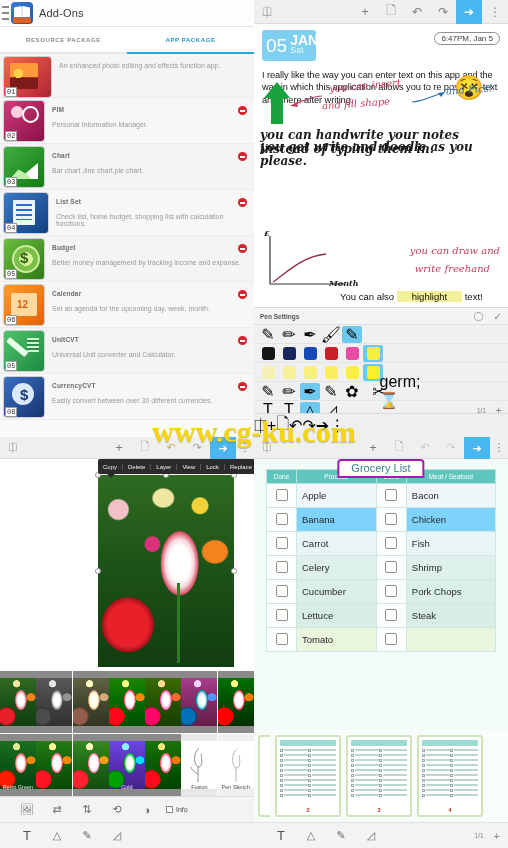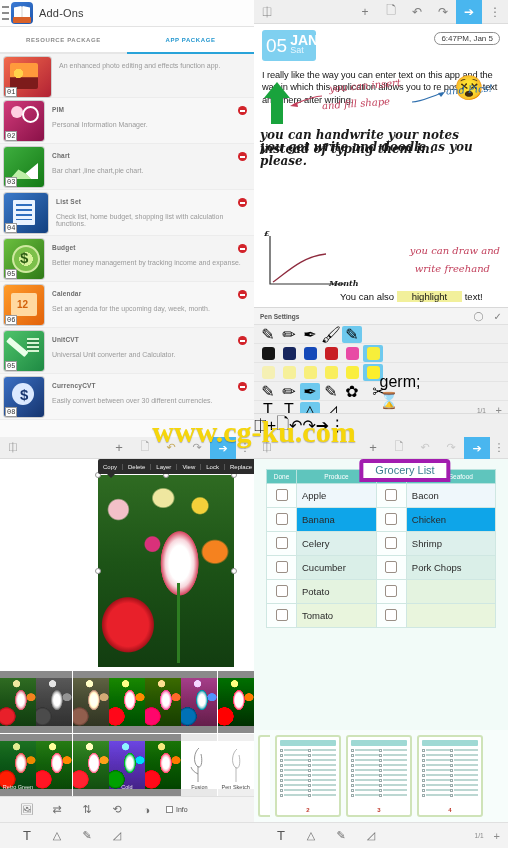--- a/index.html
+++ b/index.html
@@ -151,21 +151,21 @@
   .ph-tools { position:absolute; left:0; bottom:26px; width:254px; height:26px; background:#f3f3f3; border-top:1px solid #e0e0e0; display:flex; align-items:center; padding-left:12px;}
   .ph-tools .t { width:30px; height:26px; display:flex; align-items:center; justify-content:center; color:#6f6f6f; font-size:11px;}
   .ph-info { display:flex; align-items:center; font-size:7px; color:#4a4a4a; margin-left:4px;}
   .ph-info .cb { width:7px; height:7px; border:1px solid #888; margin-right:3px; background:#fff;}
   .ph-bot { position:absolute; left:0; bottom:0; width:254px; height:26px; background:#f3f3f3; border-top:1px solid #e0e0e0; display:flex; align-items:center; padding-left:12px;}
 
   
   #groc { position:absolute; left:254px; top:437px; width:254px; height:411px; background:#f2fbf8; overflow:hidden;}
   .gr-bar { height:22px; background:#efefef; display:flex; align-items:center; border-bottom:1px solid #dcdcdc; position:relative; z-index:3;}
   .gr-title { position:absolute; left:50%; transform:translateX(-50%); top:22px; background:#fff;
-              border:4px solid #a21caf; border-radius:4px 4px 0 0; padding:1px 12px 2px; font-size:11px; color:#3a7f8f; z-index:2;margin-left:24px;}
+              border:2px solid #a21caf; border-radius:4px 4px 0 0; padding:1px 12px 2px; font-size:11px; color:#3a7f8f; z-index:2;}
   .gr-table { position:absolute; left:12px; top:32px; width:230px; border-collapse:collapse; }
   .gr-table th { background:#5fc5bd; color:#fff; font-size:6.5px; font-weight:normal; padding:3px 0; border:1px solid #b9e3de;}
   .gr-table td { height:24px; border:1px solid #cfe7e2; font-size:9.5px; color:#2a2a2a; padding-left:5px; }
   .gr-table td.chk { width:30px; text-align:center; padding:0; background:#fbfffe;}
   .cbx { width:12px; height:12px; border:1.3px solid #9a8f86; border-radius:2px; background:#fff; display:inline-block;}
   .thumbs { position:absolute; left:0; bottom:26px; width:254px; height:92px; background:#f7fdfb; display:flex; align-items:center; padding-left:4px;}
   .thm { width:66px; height:82px; background:#ffffff; border:2px solid #cfe3b8; border-radius:3px; margin-right:5px; position:relative; overflow:hidden;}
   .thm .hdr { height:6px; background:#9fd9d4; margin:3px 3px 0; border-radius:1px;}
   .thm .rows { margin:2px 3px 0; }
   .thm .r { height:4px; display:flex; align-items:center; margin-bottom:1px;}
@@ -574,43 +574,49 @@
         <th>Meat / Seafood</th>
       </tr>
         </thead>
       <tbody>
         <tr style="background:#eff7fb">
           <td class="chk"><span class="cbx"></span></td>
           <td>Apple</td>
           <td class="chk"><span class="cbx"></span></td>
           <td>Bacon</td>
           </tr>
-        <tr style="background:#0ea5e9">
+        <tr style="background:#7dd3fc">
           <td class="chk"><span class="cbx"></span></td>
           <td>Banana</td>
           <td class="chk"><span class="cbx"></span></td>
           <td>Chicken</td>
+          </tr>
+        <tr style="background:#e9f5f4">
+          <td class="chk"><span class="cbx"></span></td>
+          <td>Carrot</td>
+          <td class="chk"><span class="cbx"></span></td>
+          <td>Fish</td>
           </tr>
         <tr style="background:#ddf0ec">
           <td class="chk"><span class="cbx"></span></td>
           <td>Celery</td>
           <td class="chk"><span class="cbx"></span></td>
           <td>Shrimp</td>
           </tr>
         <tr style="background:#daefe8">
           <td class="chk"><span class="cbx"></span></td>
           <td>Cucumber</td>
           <td class="chk"><span class="cbx"></span></td>
           <td>Pork Chops</td>
           </tr>
-        <tr style="background:#e4f3e0">
-          <td class="chk"><span class="cbx"></span></td>
-          <td>Potato</td>
-          <td class="chk"><span class="cbx"></span></td>
-          <td></td>
+        <tr style="background:#d8eee4">
+          <td class="chk"><span class="cbx"></span></td>
+          <td>Lettuce</td>
+          <td class="chk"><span class="cbx"></span></td>
+          <td>Steak</td>
           </tr>
         <tr style="background:#e9f5dd">
           <td class="chk"><span class="cbx"></span></td>
           <td>Tomato</td>
           <td class="chk"><span class="cbx"></span></td>
           <td></td>
           </tr>
       </tbody>
     </table>
 

